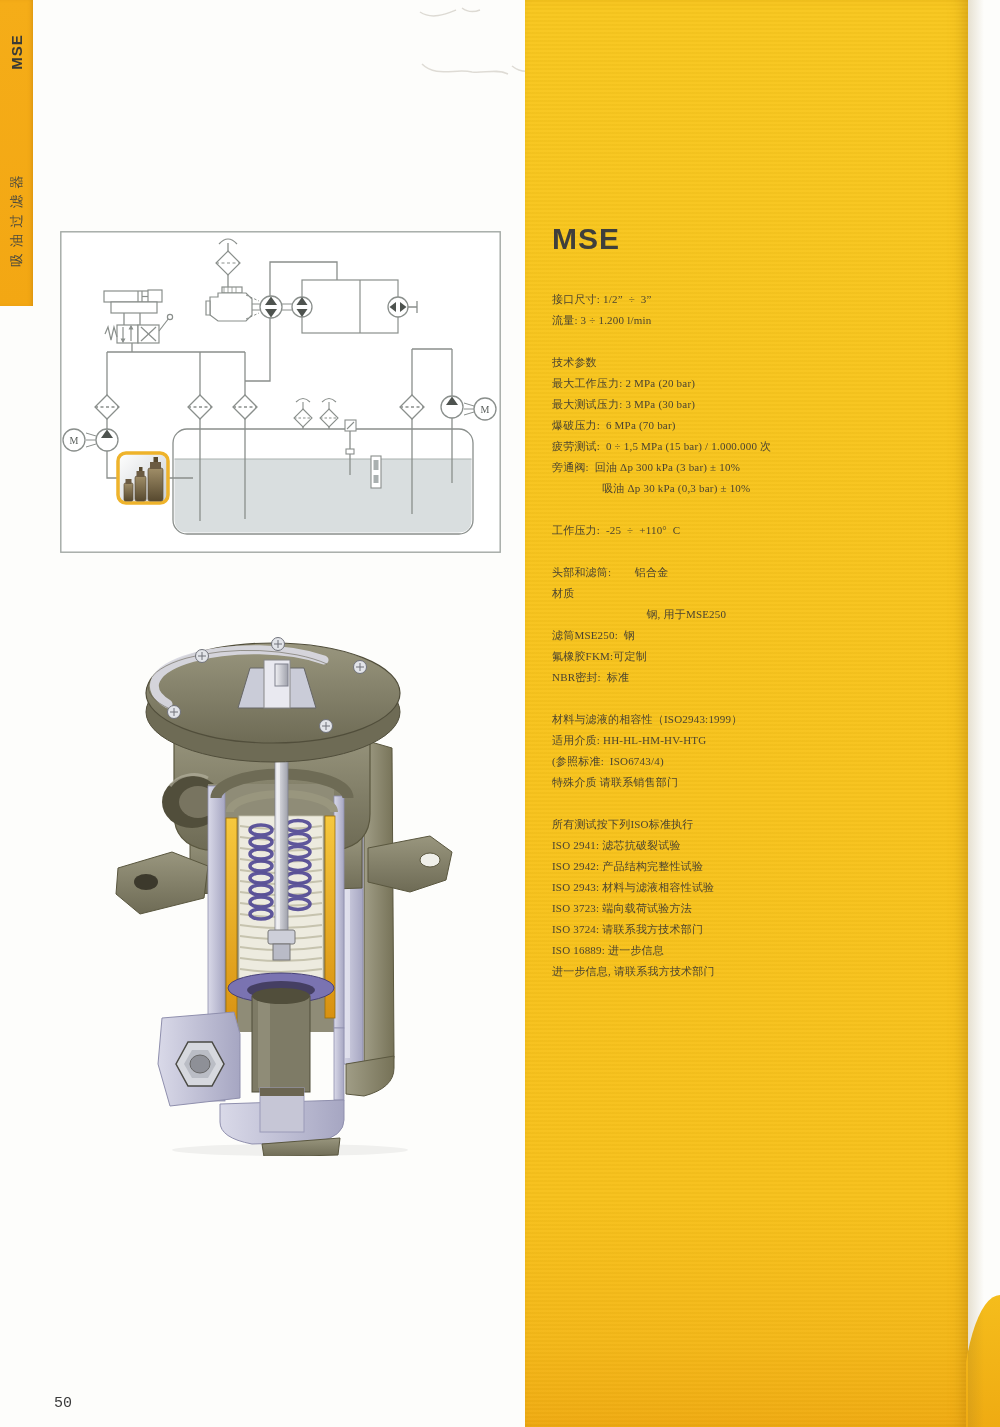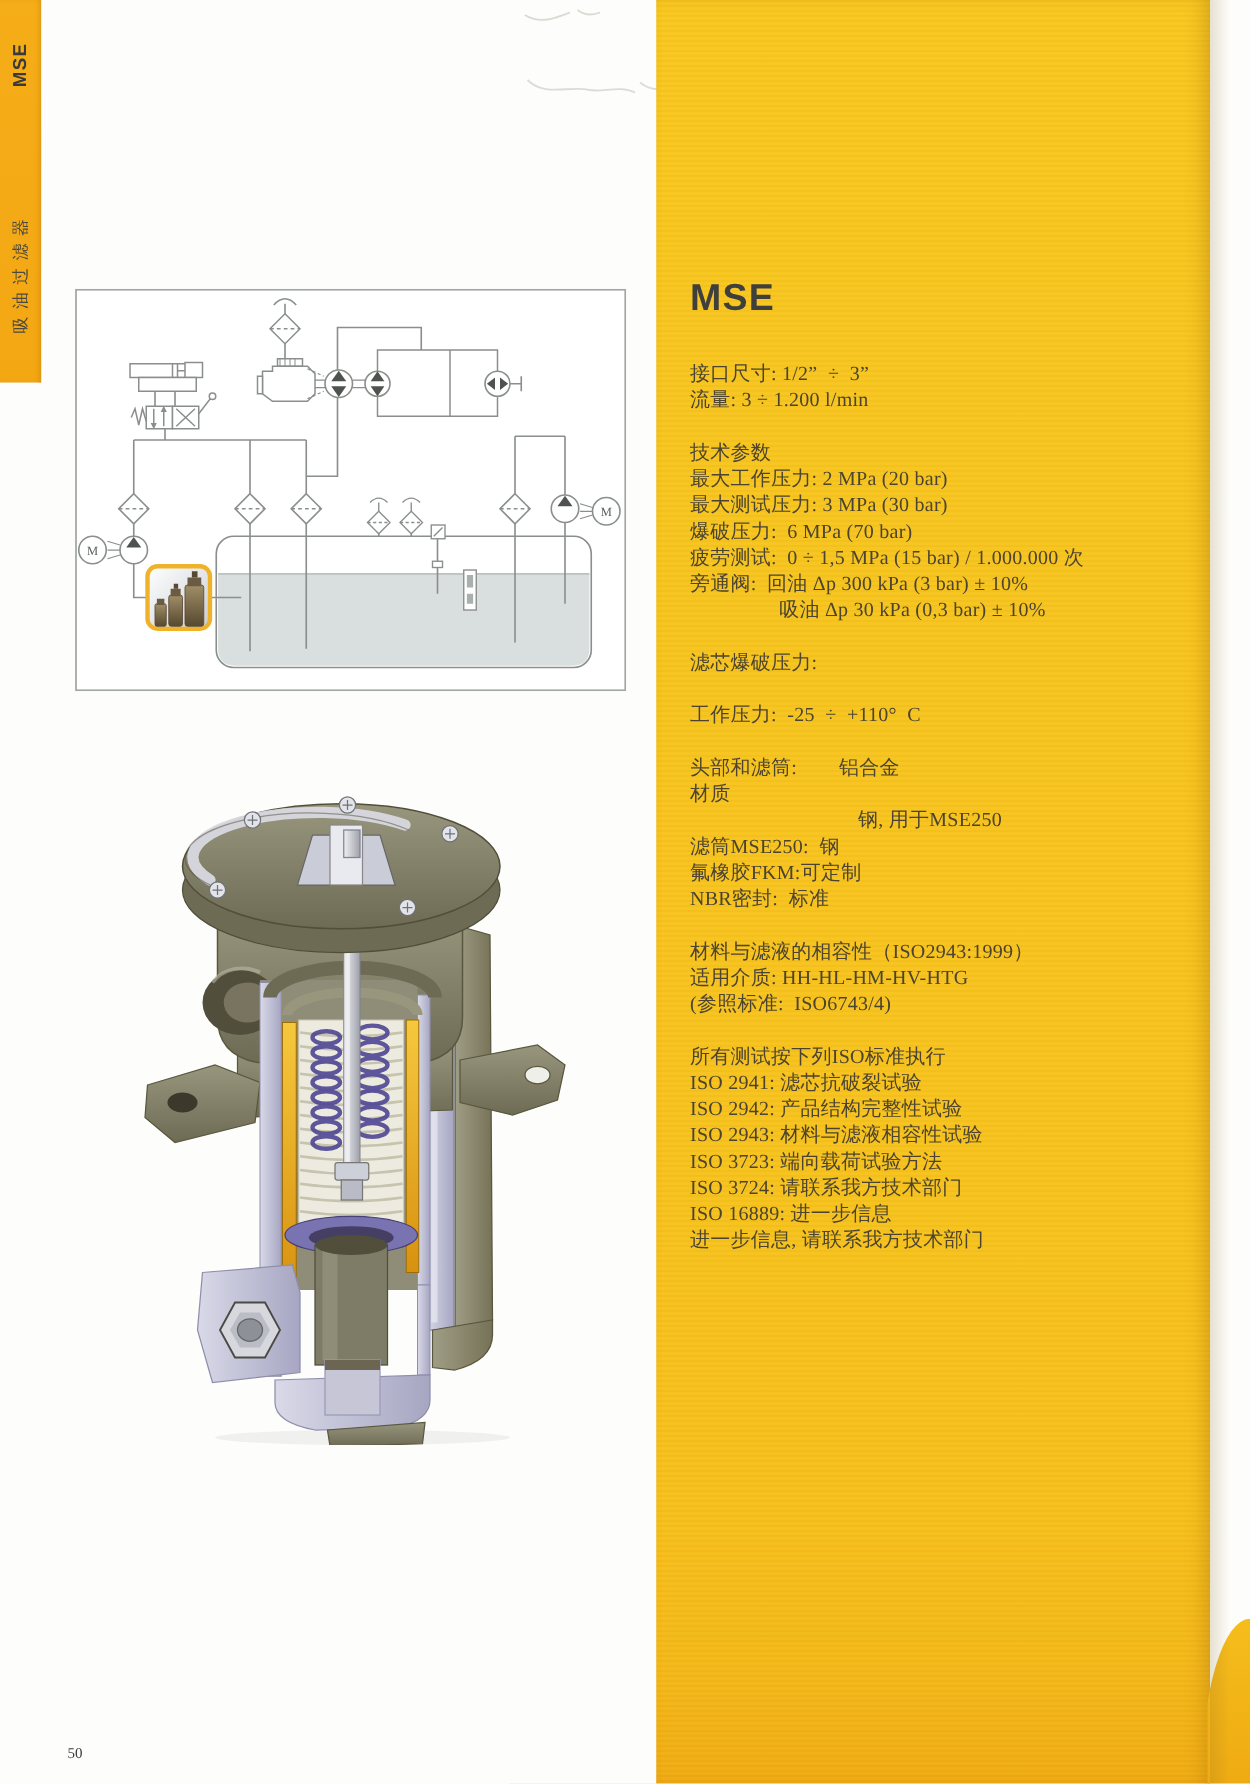--- a/index.html
+++ b/index.html
@@ -25,27 +25,27 @@
     letter-spacing:1px;white-space:nowrap;}
   .side-cat{position:absolute;left:17px;top:218px;transform:translate(-50%,-50%) rotate(-90deg);
     font-family:"Liberation Serif",serif;font-size:13.5px;color:#4c4a3e;
     letter-spacing:6px;white-space:nowrap;}
   
   .panel-title{position:absolute;left:552px;top:222px;
     font-family:"Liberation Sans",sans-serif;font-weight:bold;font-size:30px;
     color:#3f3f3c;letter-spacing:1px;}
   .panel-text{position:absolute;left:552px;top:289px;width:410px;}
   .spec-block{margin:0 0 21px 0;}
-  .spec-line{white-space:pre-wrap;font-size:16px;line-height:21px;color:#4c4430;letter-spacing:.2px;}
+  .spec-line{white-space:pre-wrap;font-size:11px;line-height:21px;color:#4c4430;letter-spacing:.2px;}
   
   .circuit{position:absolute;left:60px;top:231px;width:441px;height:322px;}
   .cutaway{position:absolute;left:112px;top:636px;width:350px;height:520px;}
   .scribbles{position:absolute;left:412px;top:2px;width:140px;height:92px;opacity:.55;}
   .page-num{position:absolute;left:54px;top:1395px;
-    font-family:Liberation Serif, serif;font-size:12px;color:#3a3a3a;}
+    font-family:Liberation Mono, monospace;font-size:15px;color:#3a3a3a;}
   svg{display:block;}
 </style>
 </head>
 <body>
 
 <div class="page">
 
   <svg class="scribbles" viewBox="0 0 140 92">
     <path d="M8,10 C20,18 34,12 44,8 M50,6 q8,6 18,2" stroke="#c3beb4" stroke-width="1.5" fill="none"></path>
     <path d="M10,62 C24,76 44,66 60,70 C70,72 84,66 96,72 M100,64 q10,8 22,4" stroke="#c6c1b7" stroke-width="1.5" fill="none"></path>
@@ -385,37 +385,37 @@
       <div class="spec-block">
         <div class="spec-line">技术参数</div>
         <div class="spec-line">最大工作压力: 2 MPa (20 bar)</div>
         <div class="spec-line">最大测试压力: 3 MPa (30 bar)</div>
         <div class="spec-line">爆破压力:  6 MPa (70 bar)</div>
         <div class="spec-line">疲劳测试:  0 ÷ 1,5 MPa (15 bar) / 1.000.000 次</div>
         <div class="spec-line">旁通阀:  回油 Δp 300 kPa (3 bar) ± 10%</div>
         <div class="spec-line">                 吸油 Δp 30 kPa (0,3 bar) ± 10%</div>
       </div>
       <div class="spec-block">
-        <div class="spec-line">滤芯爆破压力:</div>
       </div>
       <div class="spec-block">
         <div class="spec-line">工作压力:  -25  ÷  +110°  C</div>
       </div>
       <div class="spec-block">
         <div class="spec-line">头部和滤筒:        铝合金</div>
         <div class="spec-line">材质</div>
         <div class="spec-line">                                钢, 用于MSE250</div>
         <div class="spec-line">滤筒MSE250:  钢</div>
         <div class="spec-line">氟橡胶FKM:可定制</div>
         <div class="spec-line">NBR密封:  标准</div>
       </div>
       <div class="spec-block">
         <div class="spec-line">材料与滤液的相容性（ISO2943:1999）</div>
         <div class="spec-line">适用介质: HH-HL-HM-HV-HTG</div>
         <div class="spec-line">(参照标准:  ISO6743/4)</div>
+        <div class="spec-line">特殊介质 请联系销售部门</div>
       </div>
       <div class="spec-block">
         <div class="spec-line">所有测试按下列ISO标准执行</div>
         <div class="spec-line">ISO 2941: 滤芯抗破裂试验</div>
         <div class="spec-line">ISO 2942: 产品结构完整性试验</div>
         <div class="spec-line">ISO 2943: 材料与滤液相容性试验</div>
         <div class="spec-line">ISO 3723: 端向载荷试验方法</div>
         <div class="spec-line">ISO 3724: 请联系我方技术部门</div>
         <div class="spec-line">ISO 16889: 进一步信息</div>
         <div class="spec-line">进一步信息, 请联系我方技术部门</div>

